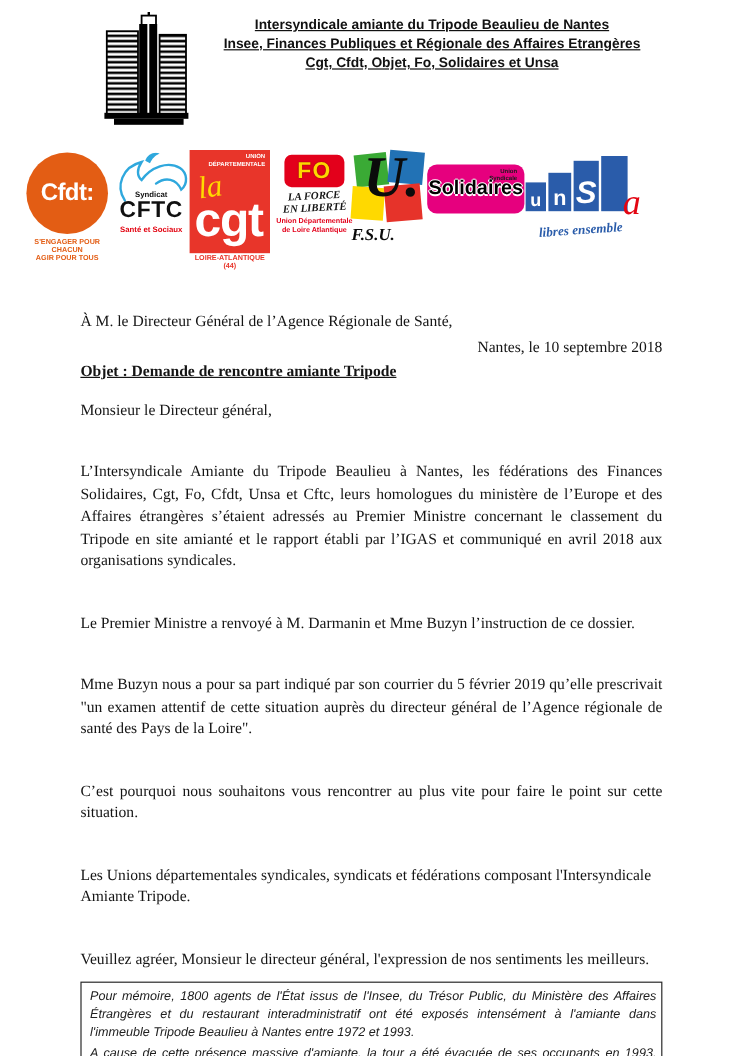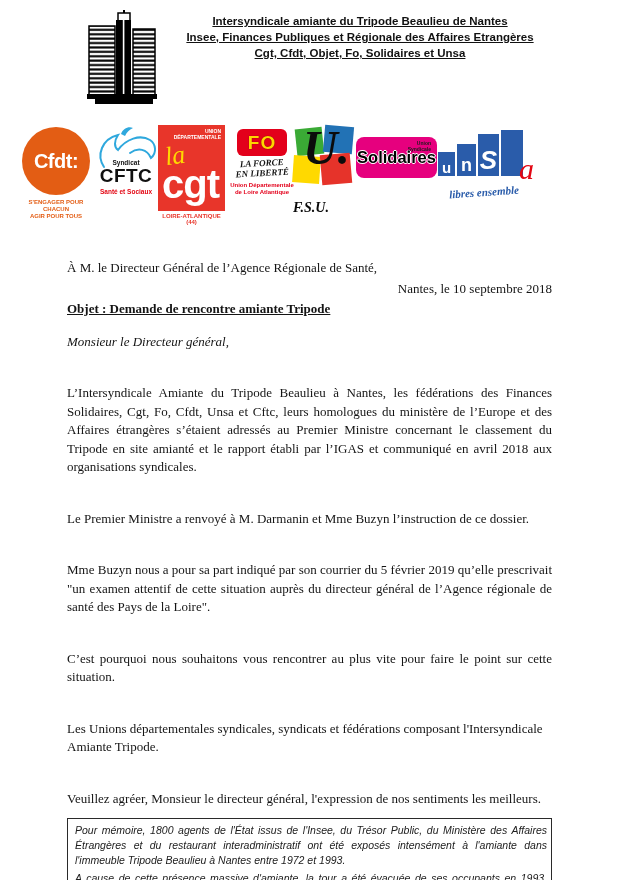--- a/index.html
+++ b/index.html
@@ -55,21 +55,21 @@
 
   
   .fsu { left: 293px; top: 1px; width: 66px; }
   .fsu-patches { position: relative; width: 64px; height: 62px; }
   .fsu-patches i { position: absolute; display:block; }
   .fsu-g { left:3px;  top:2px;  width:27px; height:27px; background:#3aaa35; transform:rotate(-6deg); }
   .fsu-b { left:31px; top:0px;  width:29px; height:27px; background:#2272b5; transform:rotate(5deg); }
   .fsu-y { left:0px;  top:30px; width:27px; height:27px; background:#ffd900; transform:rotate(4deg); }
   .fsu-r { left:28px; top:28px; width:30px; height:30px; background:#e6332a; transform:rotate(-5deg); }
   .fsu-u { position:absolute; left:10px; top:-6px; font-family:"Liberation Serif",serif; font-style:italic; font-weight:bold; font-size:48px; color:#0b0b0b; }
-  .fsu-name { margin-top:12px; font-family:"Liberation Serif",serif; font-style:italic; font-weight:bold; font-size:14px; color:#0b0b0b; }
+  .fsu-name { margin-top:1px; font-family:"Liberation Serif",serif; font-style:italic; font-weight:bold; font-size:14px; color:#0b0b0b; }
 
   
   .solidaires { left: 356px; top: 12px; }
   .soli-block { width: 81px; height: 41px; background:#e6007e; border-radius:8px; position:relative; display:flex; align-items:center; justify-content:center; }
   .soli-small { position:absolute; top:4px; right:6px; text-align:right; color:#1a1a1a; font-family:"Liberation Sans",sans-serif; font-weight:bold; font-size:5px; line-height:5.5px; }
   .soli-name { color:#000; font-family:"Liberation Sans",sans-serif; font-weight:900; font-size:16.5px;
     text-shadow: -1px 0 #fff, 1px 0 #fff, 0 -1px #fff, 0 1px #fff; }
 
   
   .unsa { left: 438px; top: 3px; width: 92px; }
@@ -80,21 +80,21 @@
   .unsa-s { width:21px; height:42px; font-size:26px; font-style:italic; }
   .unsa-a4 { width:22px; height:46px; }
   .unsa-a { position:absolute; right:-4px; bottom:-10px; color:#e30613; font-family:"Liberation Serif",serif; font-style:italic; font-size:30px; }
   .unsa-slogan { margin-top:10px; color:#2a5caa; font-family:"Liberation Serif",serif; font-style:italic; font-weight:bold; font-size:11px; text-align:center; transform:rotate(-4deg); }
 
   
   .letter { position: absolute; left: 67px; top: 259px; width: 485px; font-size: 13px; line-height: 18.5px; }
   .recipient { margin-bottom: 2px; }
   .dateline  { text-align: right; margin-bottom: 2px; }
   .subject   { font-weight: bold; text-decoration: underline; margin-bottom: 14px; }
-  .salutation{ margin-bottom: 10px; font-style: italic; }
+  .salutation{ margin-bottom: 10px; }
   .para { margin-bottom: 10px; margin-top: 33px; }
   .justify { text-align: justify; }
 
   .memo-box {
     border: 1.5px solid #2a2a2a; padding: 4px 4px 6px 7px; margin-top: 5px;
     font-family: "Liberation Sans", sans-serif; font-style: italic;
     font-size: 10.5px; line-height: 15px; color:#202020;
   }
   .memo-box p { text-align: justify; }
   .memo-box p + p { margin-top: 3px; }

